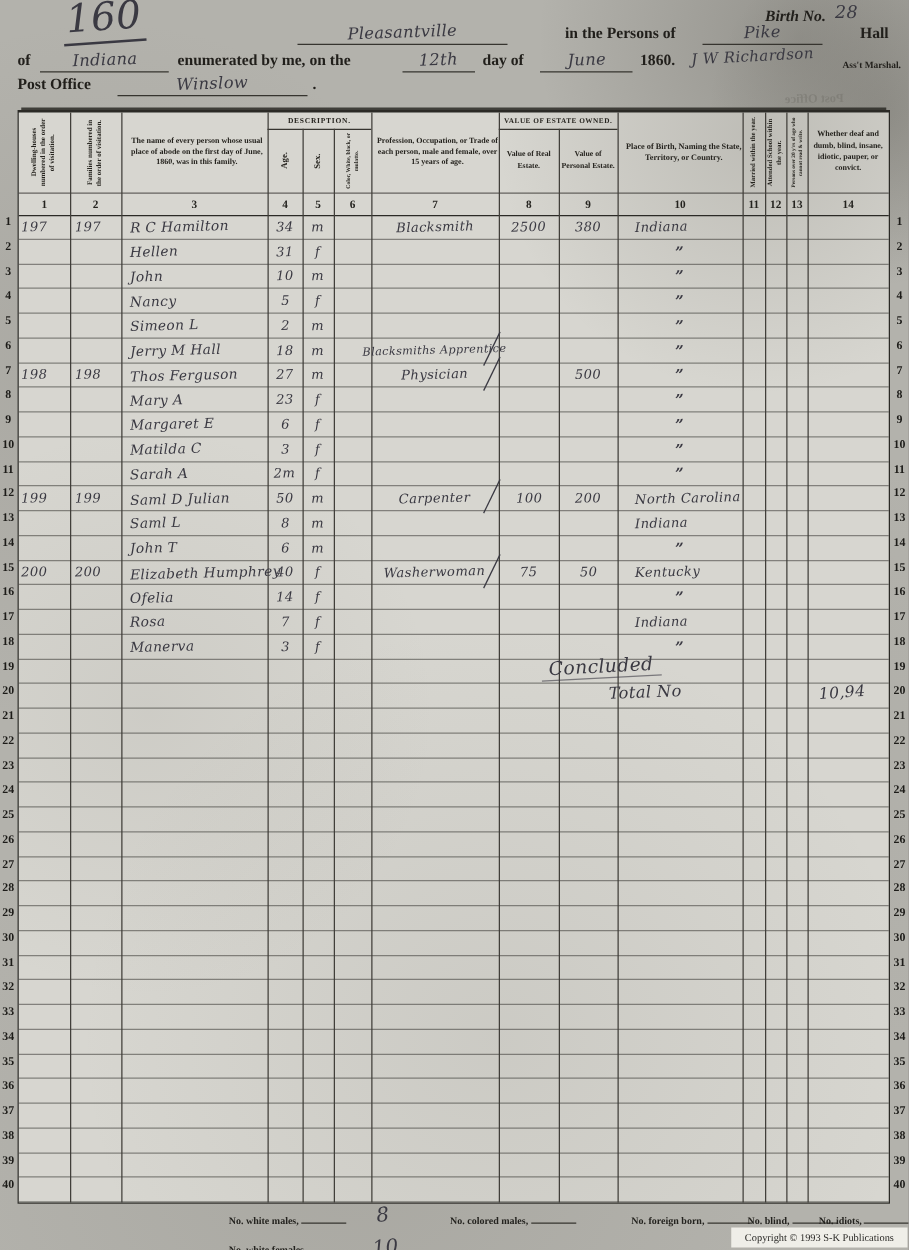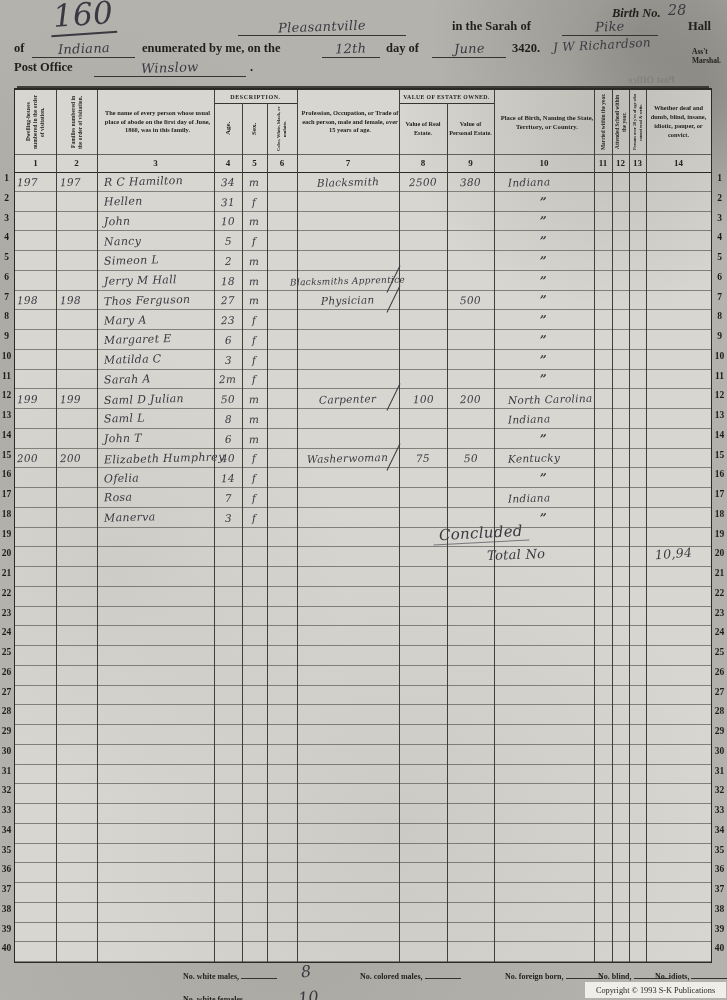--- a/index.html
+++ b/index.html
@@ -74,33 +74,33 @@
 </head>
 <body>
 
 <div class="page">
 
   <div class="abs hw corner-num">160</div>
   <div class="abs printed page-no-label">Birth No.</div>
   <div class="abs hw page-no-val">28</div>
 
   <div class="fill t1" style="left:238px; width:168px;"><span class="hw">Pleasantville</span></div>
-  <div class="abs printed t1" style="left:452px;">in the Sarah of</div>
+  <div class="abs printed t1" style="left:452px;">in the Persons of</div>
   <div class="fill t1" style="left:562px; width:96px;"><span class="hw">Pike</span></div>
   <div class="abs printed t1" style="left:688px;">Hall</div>
 
   <div class="abs printed t2" style="left:14px;">of</div>
   <div class="fill t2" style="left:32px; width:103px;"><span class="hw">Indiana</span></div>
   <div class="abs printed t2" style="left:142px;">enumerated by me, on the</div>
   <div class="fill t2" style="left:322px; width:58px;"><span class="hw">12th</span></div>
   <div class="abs printed t2" style="left:386px;">day of</div>
   <div class="fill t2" style="left:432px; width:74px;"><span class="hw">June</span></div>
-  <div class="abs printed t2" style="left:512px;">3420.</div>
+  <div class="abs printed t2" style="left:512px;">1860.</div>
   <div class="abs hw sig t2" style="left:553px; top:38px;">J W Richardson</div>
-  <div class="abs printed marshal" style="left:692px; top:47px;">Ass't Marshal.</div>
+  <div class="abs printed marshal" style="left:674px; top:47px;">Ass't Marshal.</div>
 
   <div class="abs printed t3" style="left:14px;">Post Office</div>
   <div class="fill t3" style="left:94px; width:152px;"><span class="hw">Winslow</span></div>
   <div class="abs printed t3" style="left:250px;">.</div>
   <div class="abs ghost" style="left:628px; top:74px;">Post Office</div>
 
   <div class="census-table">
 
     <div class="hcell" style="left:199px; top:0; width:83px; height:13px; font-size:6px; text-transform:uppercase; letter-spacing:.6px;">Description.</div>
     <div class="group-line" style="left:199px; top:13px; width:83px;"></div>

